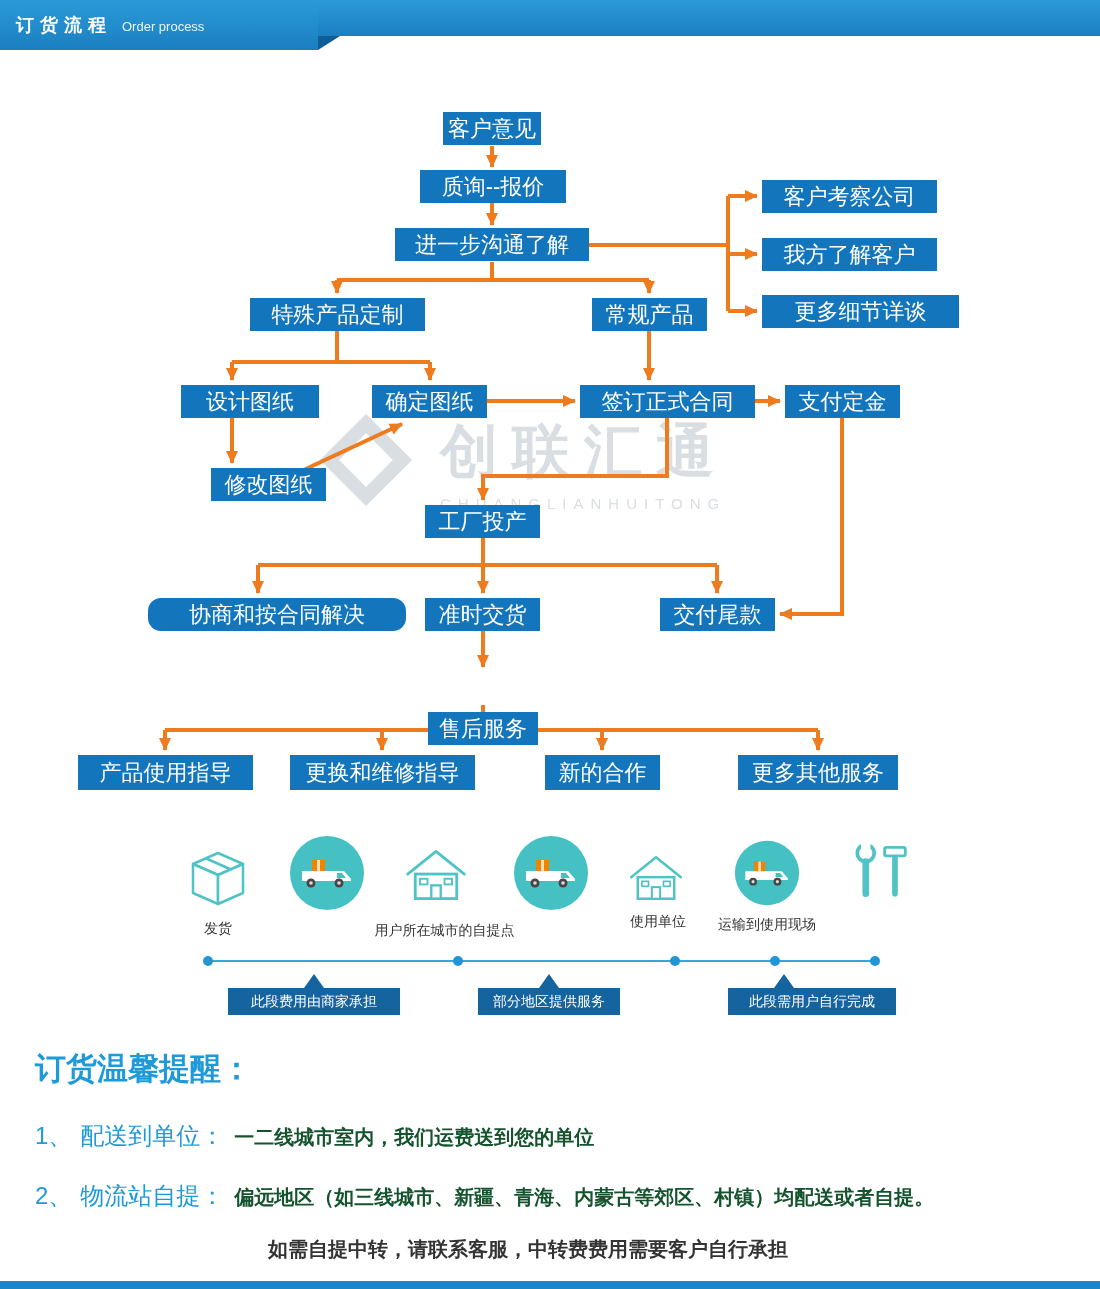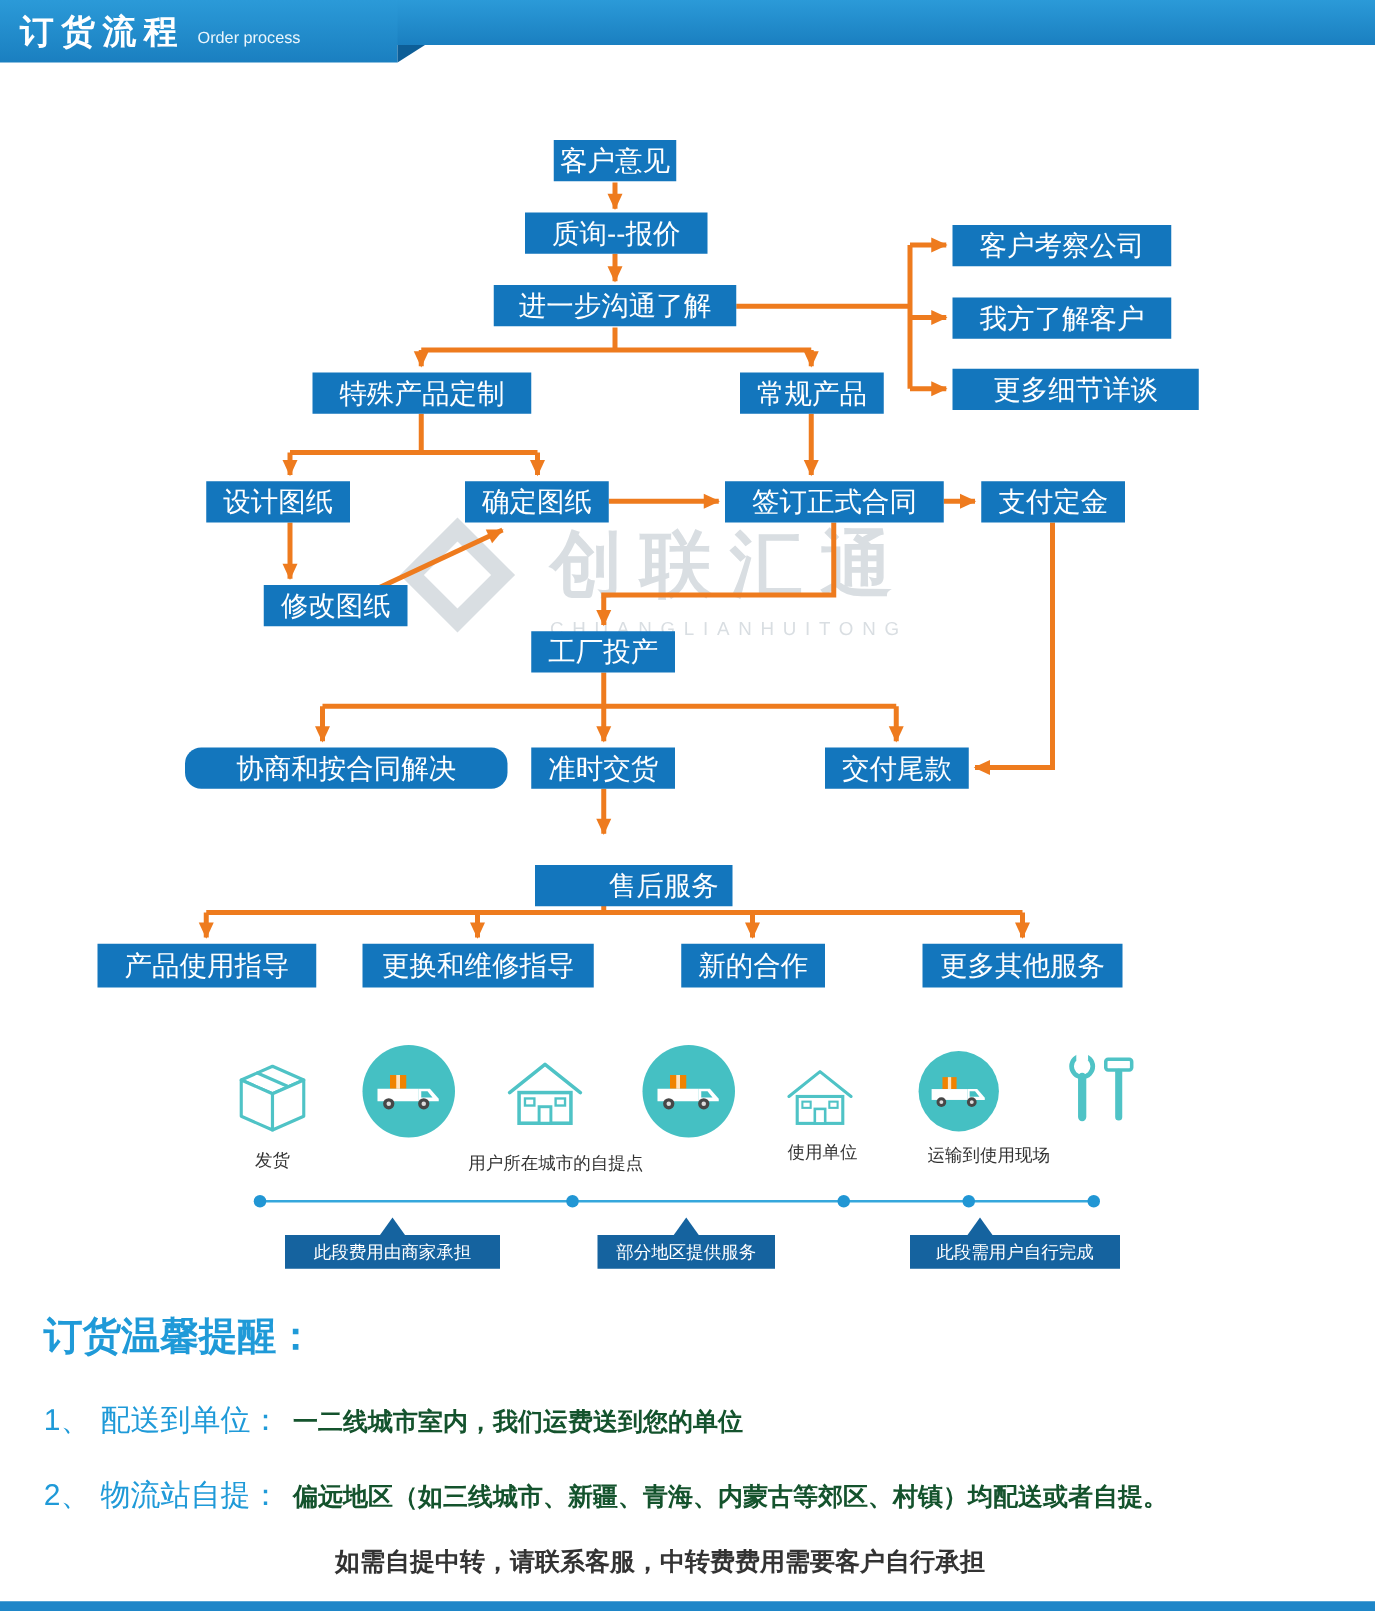--- a/index.html
+++ b/index.html
@@ -7,71 +7,71 @@
         font-family:"Liberation Sans","DejaVu Sans",sans-serif;margin:0 auto;}
 
   
   .header-bar{position:absolute;top:0;left:0;width:1100px;height:36px;
               background:linear-gradient(#2b9ad8,#1a7fc0);z-index:5;}
   .header-tab{position:absolute;top:0;left:0;width:318px;height:50px;
               background:linear-gradient(#2b9ad8,#1a7fc0);z-index:6;
               display:flex;align-items:baseline;padding-left:16px;box-sizing:border-box;}
   .header-fold{position:absolute;left:318px;top:36px;width:0;height:0;z-index:6;
                border-top:14px solid #0d5e97;border-right:22px solid transparent;}
-  .header-title{color:#fff;font-size:27px;font-weight:bold;letter-spacing:6px;line-height:50px;}
+  .header-title{color:#fff;font-size:18px;font-weight:bold;letter-spacing:6px;line-height:50px;}
   .header-sub{color:#eaf5fc;font-size:13px;margin-left:10px;}
 
   
   .watermark{position:absolute;left:318px;top:412px;display:flex;align-items:center;gap:26px;z-index:0;}
   .wm-cn{font-size:58px;font-weight:bold;color:#d9dee2;letter-spacing:14px;white-space:nowrap;}
   .wm-en{font-size:15px;color:#d9dee2;letter-spacing:7px;margin-top:4px;}
 
   
   .arrows{position:absolute;left:0;top:0;z-index:1;pointer-events:none;}
   .node{position:absolute;height:33px;background:#1376bd;color:#fff;z-index:2;
         display:flex;align-items:center;justify-content:center;
         font-size:22px;white-space:nowrap;}
   .n1{left:443px;top:112px;width:98px;}
   .n2{left:420px;top:170px;width:146px;}
   .n3{left:395px;top:228px;width:194px;}
   .n4{left:762px;top:180px;width:175px;}
   .n5{left:762px;top:238px;width:175px;}
   .n6{left:762px;top:295px;width:197px;}
   .n7{left:250px;top:298px;width:175px;}
   .n8{left:592px;top:298px;width:115px;}
-  .n9{left:165px;top:385px;width:115px;}
+  .n9{left:181px;top:385px;width:138px;}
   .n10{left:372px;top:385px;width:115px;}
   .n11{left:580px;top:385px;width:175px;}
   .n12{left:785px;top:385px;width:115px;}
   .n13{left:175px;top:468px;width:115px;margin-left:36px;}
   .n14{left:425px;top:505px;width:115px;}
   .n15{left:148px;top:598px;width:258px;border-radius:13px;}
   .n16{left:425px;top:598px;width:115px;}
   .n17{left:660px;top:598px;width:115px;}
-  .n18{left:428px;top:692px;width:110px;padding-left:48px;}
+  .n18{left:428px;top:712px;width:110px;}
   .n19{left:78px;top:755px;width:175px;height:35px;}
   .n20{left:290px;top:755px;width:185px;height:35px;}
   .n21{left:545px;top:755px;width:115px;height:35px;}
   .n22{left:738px;top:755px;width:160px;height:35px;}
 
   
   .icon{position:absolute;z-index:2;}
   .i-box{left:183px;top:840px;}
   .i-truck1{left:289px;top:835px;}
   .i-house1{left:403px;top:845px;}
   .i-truck2{left:513px;top:835px;}
   .i-house2{left:627px;top:852px;}
   .i-truck3{left:734px;top:840px;}
   .i-tools{left:845px;top:838px;}
 
   .ic-label{position:absolute;z-index:2;font-size:14px;color:#333;text-align:center;white-space:nowrap;}
   .l1{left:183px;top:920px;width:70px;}
   .l2{left:352px;top:922px;width:185px;}
   .l3{left:625px;top:913px;width:66px;}
-  .l4{left:726px;top:916px;width:130px;}
+  .l4{left:702px;top:916px;width:130px;}
 
   .timeline{position:absolute;left:208px;top:960px;width:667px;height:2px;background:#35a7dc;z-index:2;}
   .dot{position:absolute;top:956px;width:10px;height:10px;border-radius:50%;background:#2196d4;z-index:3;}
   .d1{left:203px;} .d2{left:453px;} .d3{left:670px;} .d4{left:770px;} .d5{left:870px;}
 
   .bubble{position:absolute;height:27px;background:#15639f;color:#fff;z-index:2;
           display:flex;align-items:center;justify-content:center;font-size:14px;white-space:nowrap;}
   .b1{left:228px;top:988px;width:172px;}
   .b2{left:478px;top:988px;width:142px;}
   .b3{left:728px;top:988px;width:168px;}

